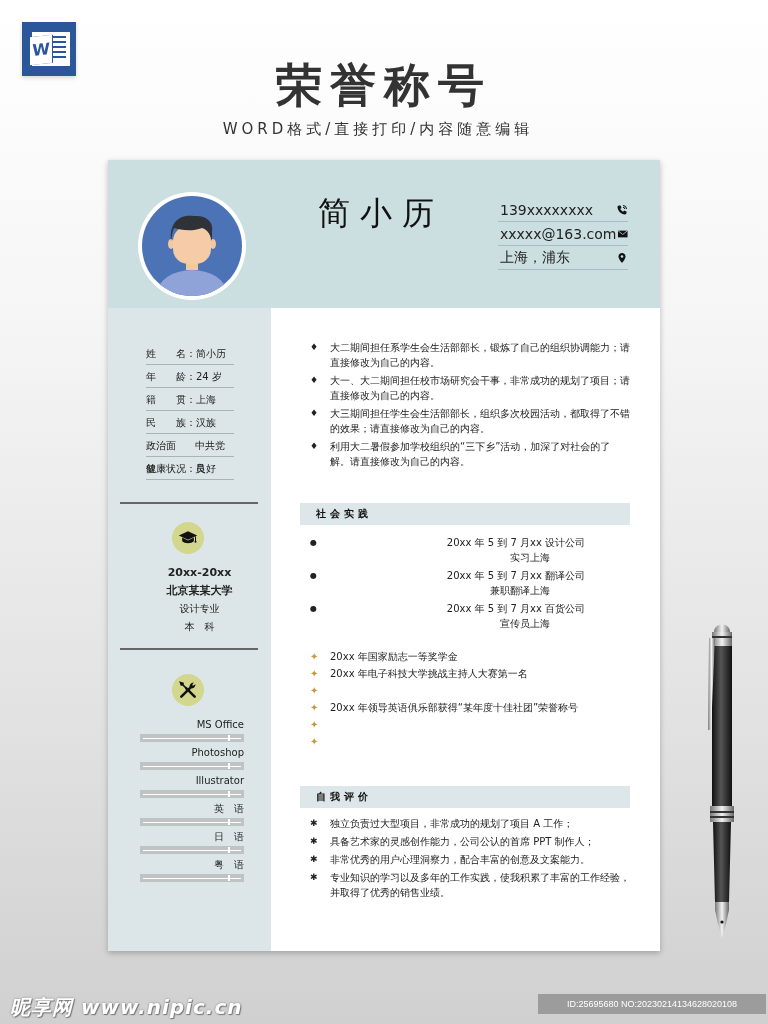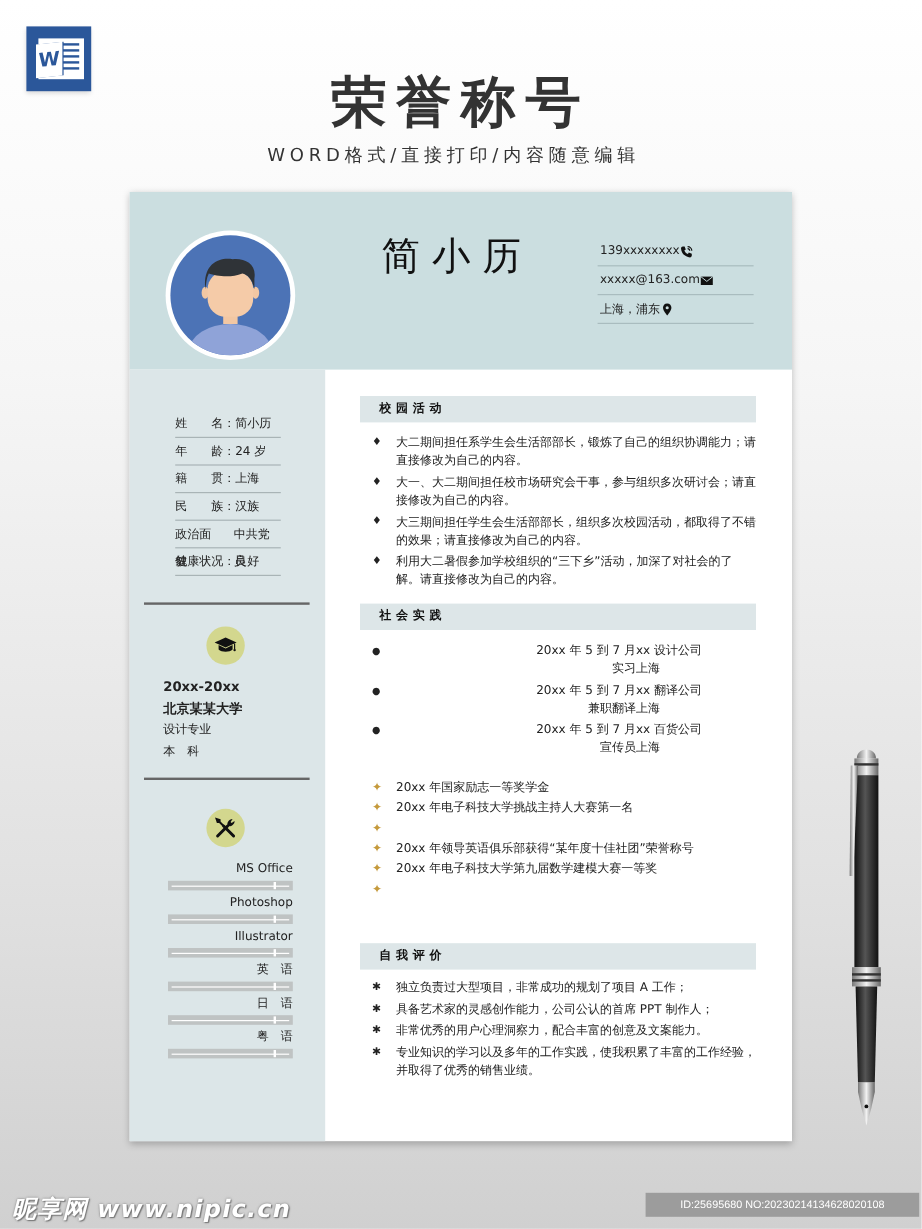--- a/index.html
+++ b/index.html
@@ -18,31 +18,31 @@
   .main-title { position: absolute; top: 55px; left: 0; width: 768px; text-align: center; font-size: 46px; letter-spacing: 8px; color: #333; font-weight: bold; }
   .sub-title { position: absolute; top: 120px; left: 0; width: 756px; text-align: center; font-size: 15px; letter-spacing: 4px; color: #333; }
 
   .sheet { position: absolute; left: 108px; top: 160px; width: 552px; height: 791px; background: #fff; box-shadow: 0 2px 6px rgba(0,0,0,0.25); }
   .header { position: absolute; left: 0; top: 0; width: 552px; height: 148px; background: #cbdee0; }
   .avatar { position: absolute; left: 30px; top: 32px; width: 108px; height: 108px; border-radius: 50%; background: #fff; padding: 4px; }
   .avatar-inner { width: 100%; height: 100%; border-radius: 50%; background: #4c73b6; overflow: hidden; position: relative; }
   .name { position: absolute; left: 210px; top: 32px; font-size: 32px; letter-spacing: 10px; color: #111; }
   .intent { position: absolute; left: 204px; top: 84px; width: 134px; height: 24px; border: 1.5px solid #333; font-size: 12px; line-height: 21px; text-align: center; color: #222; }
   .contact { position: absolute; left: 390px; top: 38px; width: 130px; }
-  .contact-row { height: 24px; border-bottom: 1px solid #a9bcbf; display: flex; align-items: center; font-size: 10px; color: #222; padding-left: 2px; }
+  .contact-row { height: 24px; border-bottom: 1px solid #a9bcbf; display: flex; align-items: center; justify-content: space-between; font-size: 14px; color: #222; padding-left: 2px; }
   .contact-row svg { width: 12px; height: 12px; }
 
   .left-col { position: absolute; left: 0; top: 148px; width: 163px; height: 643px; background: #dce6e8; }
   .info { position: absolute; left: 38px; top: 34px; width: 88px; }
   .info-row { height: 23px; border-bottom: 1px solid #a9b4b6; font-size: 10px; line-height: 23px; color: #222; display: flex; }
   .info-row .k { width: 50px; display: flex; justify-content: space-between; }
   .info-row .k span:last-child::after { content: "："; }
   .divider { position: absolute; left: 12px; width: 138px; height: 2px; background: #666; }
   .round-icon { position: absolute; left: 64px; width: 32px; height: 32px; border-radius: 50%; background: #d3d78e; display: flex; align-items: center; justify-content: center; }
-  .edu { position: absolute; left: 0; top: 256px; width: 183px; text-align: left; font-size: 10px; color: #222; margin-left: 28px; }
+  .edu { position: absolute; left: 0; top: 256px; width: 183px; text-align: center; font-size: 10px; color: #222; }
   .edu div { height: 18px; line-height: 18px; }
   .edu .b { font-weight: bold; font-size: 11px; }
   .skills { position: absolute; left: 32px; top: 406px; width: 104px; }
   .skill-label { font-size: 10px; text-align: right; height: 20px; line-height: 22px; color: #222; }
   .skill-bar { height: 8px; background: #bfc3c3; position: relative; }
   .skill-bar .track { position: absolute; left: 3px; right: 3px; top: 3.5px; height: 1px; background: #fff; }
   .skill-bar .knob { position: absolute; top: 1px; width: 2px; height: 6px; background: #fff; }
 
   .right-col { position: absolute; left: 192px; top: 148px; width: 330px; }
   .sec-head { height: 22px; background: #dde6e8; font-size: 10px; font-weight: bold; letter-spacing: 4px; line-height: 22px; padding-left: 16px; color: #111; }
@@ -219,29 +219,28 @@
       <div class="skill-label">粤　语</div>
       <div class="skill-bar">
           <div class="track"></div>
           <div class="knob" style="left:85%;"></div>
         </div>
     </div>
   </div>
 
   <div class="right-col">
     <div style="position:absolute; top:22px; width:330px;">
-      <div class="sec-head">校园活动</div>
       <div class="bul-list" style="margin-top:10px;">
         <div class="bul-item">
             <span class="mk">♦</span>
             <span class="tx">大二期间担任系学生会生活部部长，锻炼了自己的组织协调能力；请直接修改为自己的内容。</span>
           </div>
         <div class="bul-item">
             <span class="mk">♦</span>
-            <span class="tx">大一、大二期间担任校市场研究会干事，参与组织多次研讨会；请直接修改为自己的内容。</span>
+            <span class="tx">大一、大二期间担任校市场研究会干事，非常成功的规划了项目；请直接修改为自己的内容。</span>
           </div>
         <div class="bul-item">
             <span class="mk">♦</span>
             <span class="tx">大三期间担任学生会生活部部长，组织多次校园活动，都取得了不错的效果；请直接修改为自己的内容。</span>
           </div>
         <div class="bul-item">
             <span class="mk">♦</span>
             <span class="tx">利用大二暑假参加学校组织的“三下乡”活动，加深了对社会的了解。请直接修改为自己的内容。</span>
           </div>
       </div>
@@ -298,21 +297,20 @@
           </div>
         <div class="honor-item">
             <span class="mk">✦</span>
           </div>
         <div class="honor-item">
             <span class="mk">✦</span>
             <span>20xx 年领导英语俱乐部获得“某年度十佳社团”荣誉称号</span>
           </div>
         <div class="honor-item">
             <span class="mk">✦</span>
-            <span>20xx 年电子科技大学第九届数学建模大赛一等奖</span>
           </div>
         <div class="honor-item">
             <span class="mk">✦</span>
           </div>
       </div>
     </div>
 
     <div style="position:absolute; top:478px; width:330px;">
       <div class="sec-head">自我评价</div>
       <div class="bul-list" style="margin-top:8px;">

